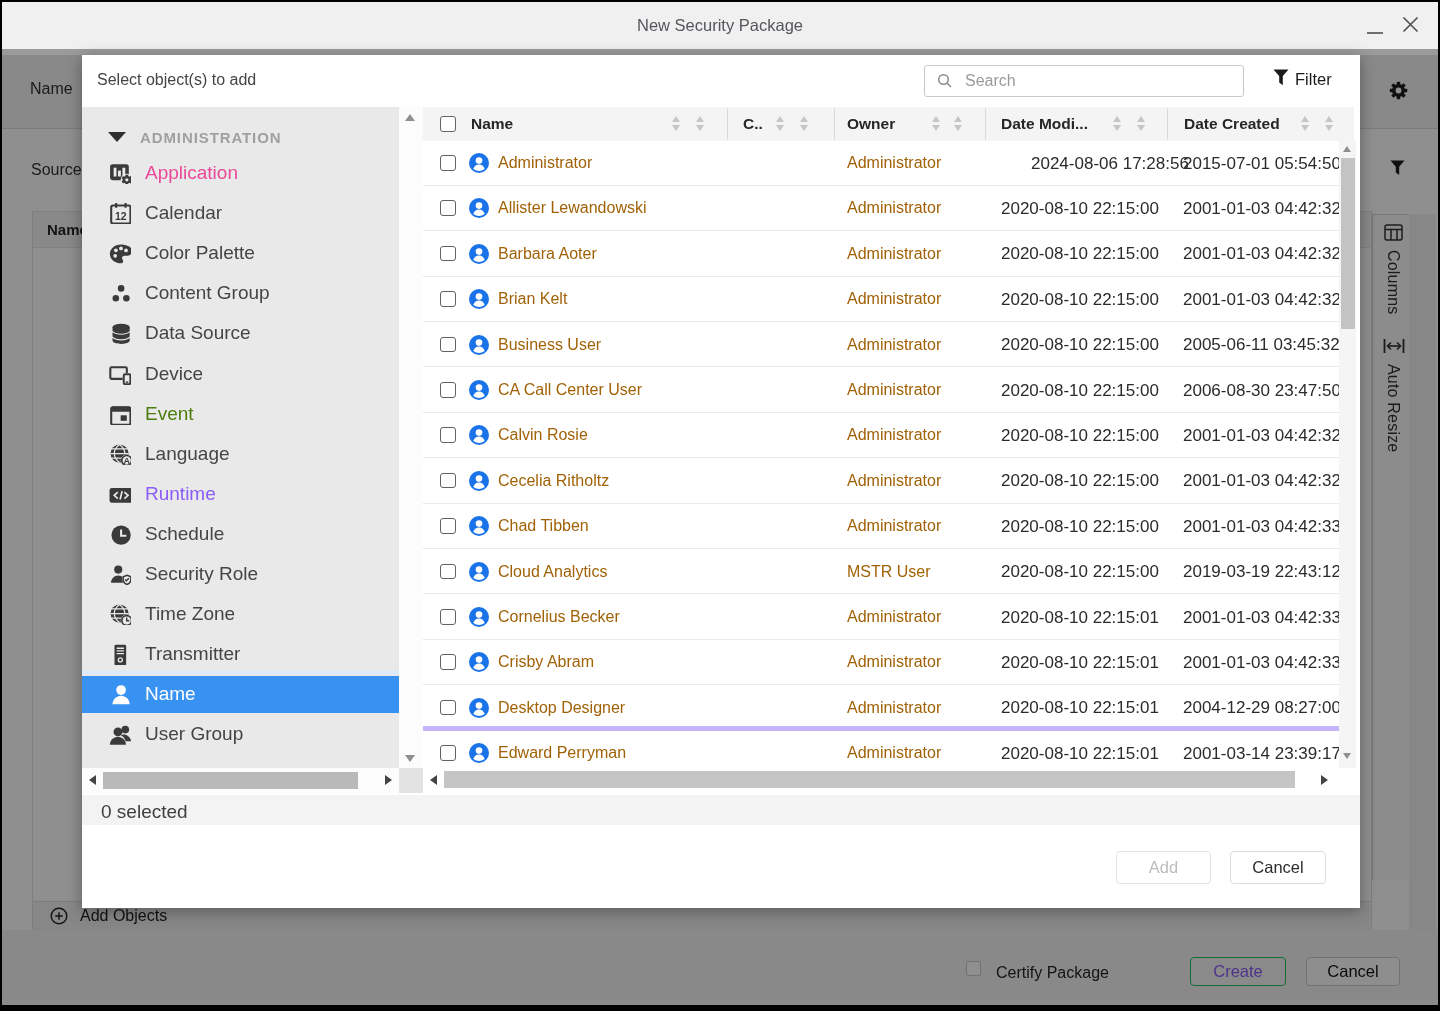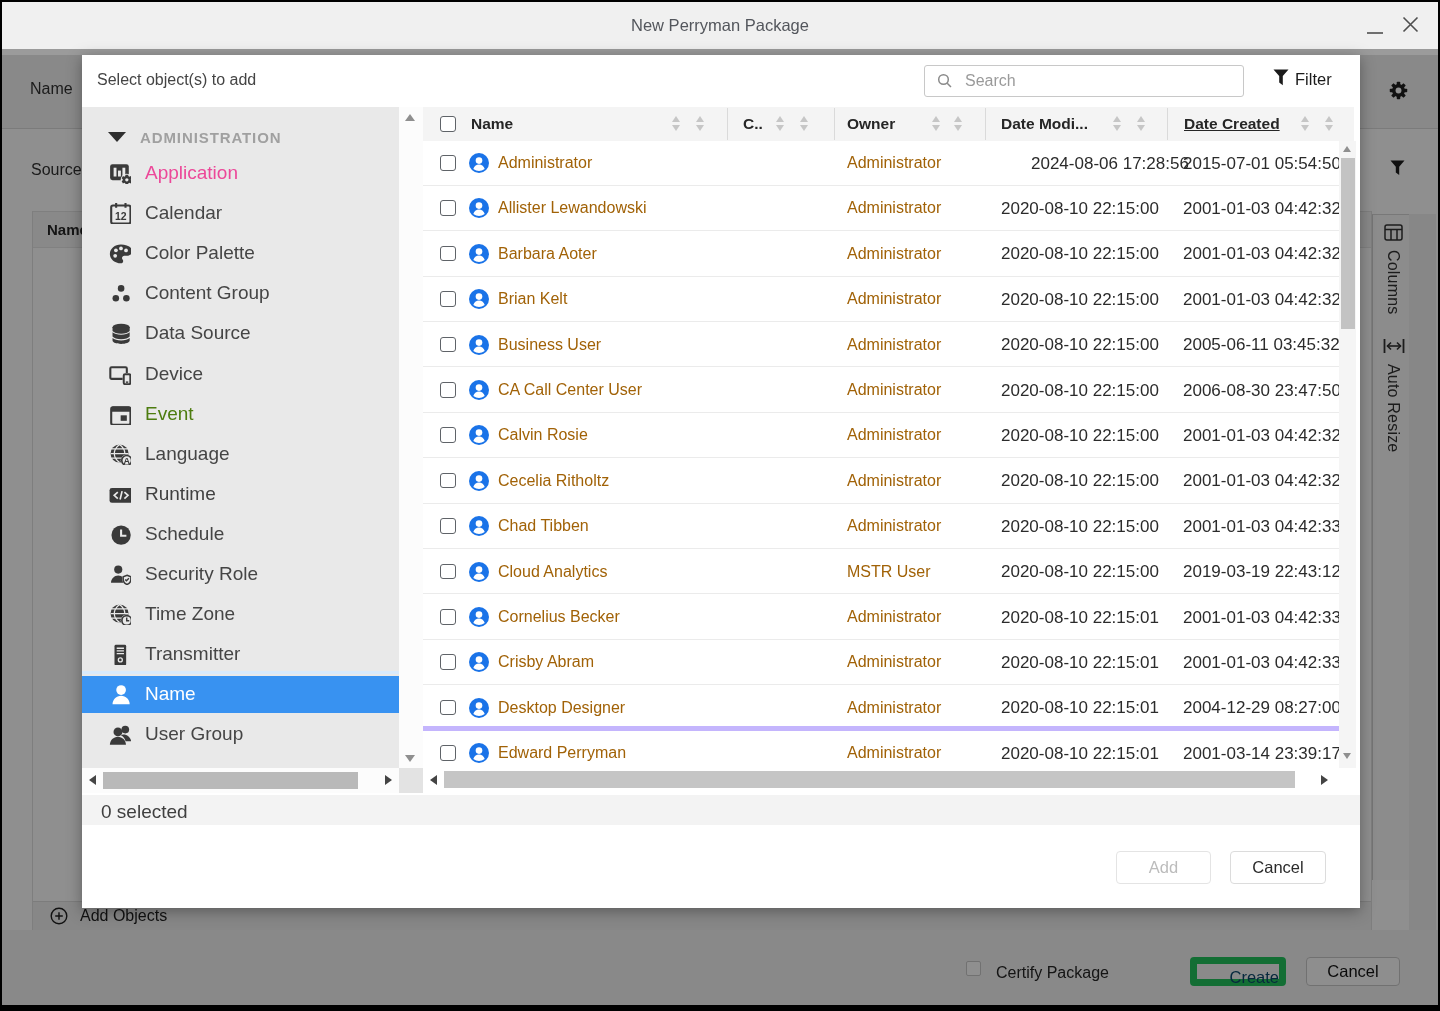--- a/index.html
+++ b/index.html
@@ -7,21 +7,21 @@
 .tri-up{width:0;height:0;border-left:4.5px solid transparent;border-right:4.5px solid transparent;border-bottom:6px solid #c6c6c6}
 .tri-dn{width:0;height:0;border-left:4.5px solid transparent;border-right:4.5px solid transparent;border-top:6px solid #c6c6c6}
 .cb{border:1.6px solid #5f6368;border-radius:3px;background:#fff;width:15.5px;height:15.5px}
 .hdr{font-weight:bold;font-size:15.5px;color:#262626}
 .cell{font-size:16px;color:#a16207;white-space:nowrap}
 .dcell{font-size:17px;color:#2b2b2b;white-space:nowrap;position:absolute;top:13px}
 .sideitem{font-size:19px;color:#454545;white-space:nowrap}
 </style></head>
 <body>
 <div class="abs" style="left:2px;top:2px;width:1436px;height:47px;background:#f0f0f0"></div>
-<div class="abs" style="left:0;top:2px;width:1440px;height:47px;line-height:47px;text-align:center;font-size:16.5px;color:#53565c">New Perryman Package</div>
+<div class="abs" style="left:0;top:2px;width:1440px;height:47px;line-height:47px;text-align:center;font-size:16.5px;color:#53565c">New Security Package</div>
 <div class="abs" style="left:1367px;top:32px;width:16px;height:2.2px;background:#6f6f6f"></div>
 <svg class="abs" style="left:1402px;top:16px" width="17" height="17" viewBox="0 0 17 17">
     <path d="M1.5 1.5 L15.5 15.5 M15.5 1.5 L1.5 15.5" stroke="#4f4f4f" stroke-width="1.6" fill="none"></path>
   </svg>
 <div class="abs" style="left:2px;top:49px;width:1436px;height:956px;background:#fff;overflow:hidden">
 <div class="abs" style="left:0px;top:0px;width:1436px;height:80px;background:#f5f5f5"></div>
 <div class="abs" style="left:28px;top:31px;width:60px;height:20px;font-size:16px;color:#333">Name</div>
 <div class="abs" style="left:0px;top:79px;width:1436px;height:1px;background:#dcdcdc"></div>
 <svg class="abs" style="left:1386px;top:31px" width="21" height="21" viewBox="0 0 21.5 21.5">
       <rect x="8.95" y="1.8" width="3.6" height="4" rx="0.8" fill="#1f1f1f" transform="rotate(0 10.75 10.75)"></rect>
@@ -57,21 +57,21 @@
 <div class="abs" style="left:1382px;top:201px;width:18px;height:112px;font-size:16px;color:#333;writing-mode:vertical-rl;letter-spacing:0.2px">Columns</div>
 <svg class="abs" style="left:1381px;top:289px" width="22" height="16" viewBox="0 0 22 16">
       <path d="M1.5 1v14M20.5 1v14" stroke="#333" stroke-width="1.8"></path>
       <path d="M4 8h14" stroke="#333" stroke-width="1.6"></path>
       <path d="M8 4.5 4.5 8 8 11.5M14 4.5 17.5 8 14 11.5" stroke="#333" stroke-width="1.6" fill="none"></path>
     </svg>
 <div class="abs" style="left:1382px;top:315px;width:18px;height:120px;font-size:16px;color:#333;writing-mode:vertical-rl;letter-spacing:0.2px">Auto Resize</div>
 <div class="abs" style="left:1407px;top:165px;width:27px;height:716px;background:#f0f0f0"></div>
 <div class="abs" style="left:964px;top:912px;width:15px;height:15px;background:#fff;border:1px solid #c9c9c9;border-radius:2px"></div>
 <div class="abs" style="left:994px;top:915px;width:130px;height:20px;font-size:16px;color:#262626">Certify Package</div>
-<div class="abs" style="left:1188px;top:908px;width:96px;height:29px;background:#f7f7f7;border:7px solid #22c55e;border-radius:4px;text-align:right;line-height:27px;font-size:16.5px;color:#0c4a6e">Create</div>
+<div class="abs" style="left:1188px;top:908px;width:96px;height:29px;background:#f7f7f7;border:1px solid #22c55e;border-radius:4px;text-align:center;line-height:27px;font-size:16.5px;color:#8b5cf6">Create</div>
 <div class="abs" style="left:1304px;top:908px;width:94px;height:29px;background:#fdfdfd;border:1px solid #c9c9c9;border-radius:4px;text-align:center;line-height:27px;font-size:16.5px;color:#141414">Cancel</div>
 </div>
 <div class="abs" style="left:2px;top:49px;width:1436px;height:956px;background:rgba(0,0,0,0.44)"></div>
 <div class="abs" style="left:2px;top:49px;width:1436px;height:6px;background:#9b9b9b"></div>
 <div class="abs" style="left:82px;top:55px;width:1278px;height:853px;background:#fff;box-shadow:0 3px 14px rgba(0,0,0,0.35)">
 <div class="abs" style="left:15px;top:16px;font-size:16px;color:#444">Select object(s) to add</div>
 <div class="abs" style="left:842px;top:10px;width:320px;height:32px;border:1px solid #c8c8c8;border-radius:3px;background:#fff"></div>
 <svg class="abs" style="left:855px;top:18px" width="16" height="16" viewBox="0 0 16 16">
       <circle cx="6.5" cy="6.5" r="4.8" fill="none" stroke="#8a8a8a" stroke-width="1.5"></circle>
       <path d="M10.2 10.2 L14 14" stroke="#8a8a8a" stroke-width="1.5"></path>
@@ -139,21 +139,21 @@
       <path d="M9.6 1.4c-3 2.2-4.8 5-4.8 8.2s1.8 6 4.8 8.2M9.6 1.4c3 2.2 4.8 5 4.8 8.2M1.4 9.6h16.4M2.3 5.4h14.6M2.3 13.8h9" stroke="#e9e9e9" stroke-width="1.1" fill="none"></path>
       <circle cx="16.1" cy="15.9" r="5.5" fill="#e9e9e9"></circle>
       <circle cx="16.1" cy="15.9" r="4.5" fill="none" stroke="currentColor" stroke-width="1.5"></circle>
       <text x="16.1" y="19" font-size="8.2" font-weight="bold" text-anchor="middle" fill="currentColor" font-family="Liberation Sans">A</text>
     </svg>
 <div class="abs sideitem" style="left:63px;top:387.7px;color:#454545">Language</div>
 <svg class="abs" style="left:27px;top:427.8px;color:#3a3a3a" width="22" height="22" viewBox="0 0 20 20">
       <rect x="0.5" y="4.5" width="21" height="13.5" rx="2.2" fill="currentColor"></rect>
       <path d="M8 8.2 4.7 11.2 8 14.2M14 8.2l3.3 3 -3.3 3M11.9 7.4 10.1 15" stroke="#e9e9e9" stroke-width="1.5" fill="none"></path>
     </svg>
-<div class="abs sideitem" style="left:63px;top:427.8px;color:#404040">Runtime</div>
+<div class="abs sideitem" style="left:63px;top:427.8px;color:#8b5cf6">Runtime</div>
 <svg class="abs" style="left:27px;top:467.9px;color:#3a3a3a" width="22" height="22" viewBox="0 0 20 20">
       <circle cx="11" cy="11" r="8.8" fill="currentColor"></circle>
       <path d="M11 5.8v5.8h4.8" stroke="#e9e9e9" stroke-width="1.9" fill="none"></path>
     </svg>
 <div class="abs sideitem" style="left:63px;top:467.9px;color:#454545">Schedule</div>
 <svg class="abs" style="left:27px;top:508.0px;color:#3a3a3a" width="22" height="22" viewBox="0 0 20 20">
       <circle cx="8.4" cy="6" r="3.7" fill="currentColor"></circle>
       <path fill="currentColor" d="M1.8 18c0-3.6 3-6.6 6.6-6.6 1.7 0 3.3.7 4.5 1.8V18z"></path>
       <path d="M16.4 10.2l4.3 1.7v2.9c0 2.7-1.8 5.1-4.3 5.8-2.5-.7-4.3-3.1-4.3-5.8v-2.9z" fill="#e9e9e9"></path>
       <path d="M16.4 11.1l3.5 1.4v2.3c0 2.1-1.5 4.1-3.5 4.7-2-.6-3.5-2.6-3.5-4.7v-2.3z" fill="none" stroke="currentColor" stroke-width="1.4"></path>
@@ -210,21 +210,21 @@
 <div class="abs tri-dn" style="left:849.5px;top:70.0px"></div>
 <div class="abs tri-up" style="left:871.5px;top:61.0px"></div>
 <div class="abs tri-dn" style="left:871.5px;top:70.0px"></div>
 <div class="abs" style="left:903px;top:53px;width:1px;height:32px;background:#dadada"></div>
 <div class="abs hdr" style="left:919px;top:60px;">Date Modi...</div>
 <div class="abs tri-up" style="left:1030.5px;top:61.0px"></div>
 <div class="abs tri-dn" style="left:1030.5px;top:70.0px"></div>
 <div class="abs tri-up" style="left:1054.5px;top:61.0px"></div>
 <div class="abs tri-dn" style="left:1054.5px;top:70.0px"></div>
 <div class="abs" style="left:1085px;top:53px;width:1px;height:32px;background:#dadada"></div>
-<div class="abs hdr" style="left:1102px;top:60px;text-decoration:underline;">Date Created</div>
+<div class="abs hdr" style="left:1102px;top:60px;">Date Created</div>
 <div class="abs tri-up" style="left:1218.5px;top:61.0px"></div>
 <div class="abs tri-dn" style="left:1218.5px;top:70.0px"></div>
 <div class="abs tri-up" style="left:1242.5px;top:61.0px"></div>
 <div class="abs tri-dn" style="left:1242.5px;top:70.0px"></div>
 <div class="abs" style="left:341px;top:85.5px;width:916px;height:629.5px;overflow:hidden;background:#fff">
 <div class="abs" style="left:0;top:0.0px;width:916px;height:45.4px;border-bottom:1px solid #ebebeb">
 <div class="cb" style="position:absolute;left:17px;top:14.5px"></div>
 <svg style="position:absolute;left:46px;top:12.5px" width="20" height="20" viewBox="0 0 20 20">
           <circle cx="10" cy="10" r="10" fill="#1a73e8"></circle>
           <circle cx="10" cy="7.6" r="3.3" fill="#fff"></circle>

